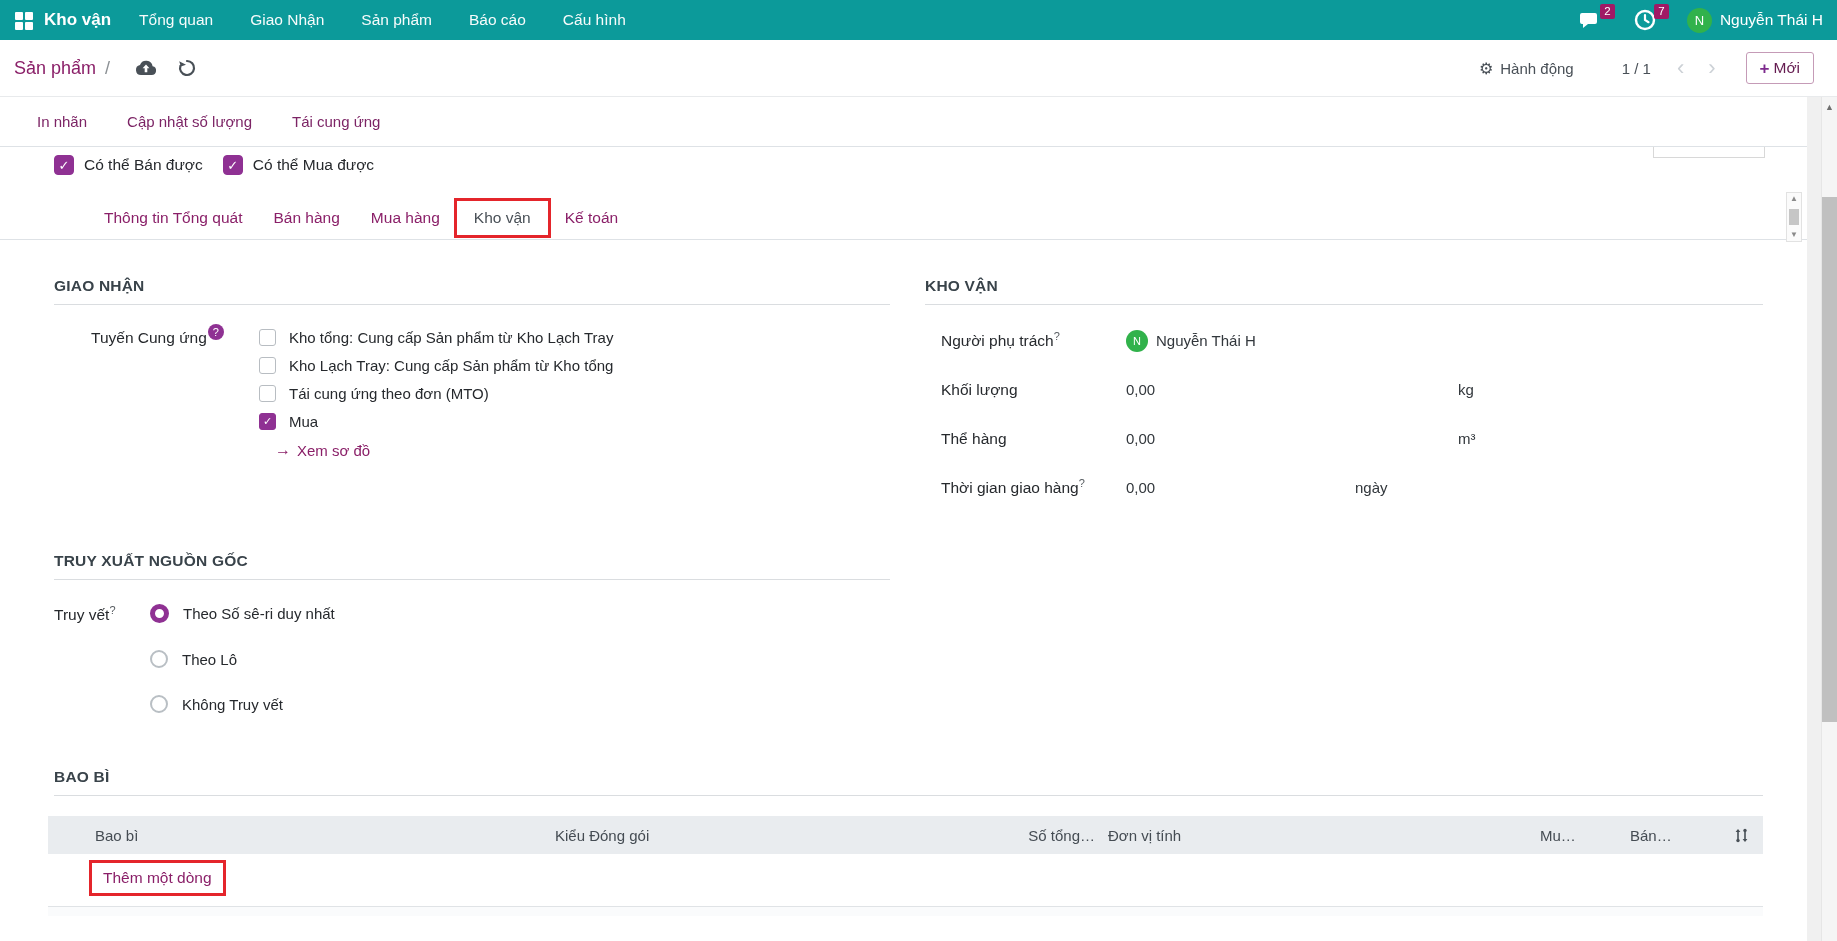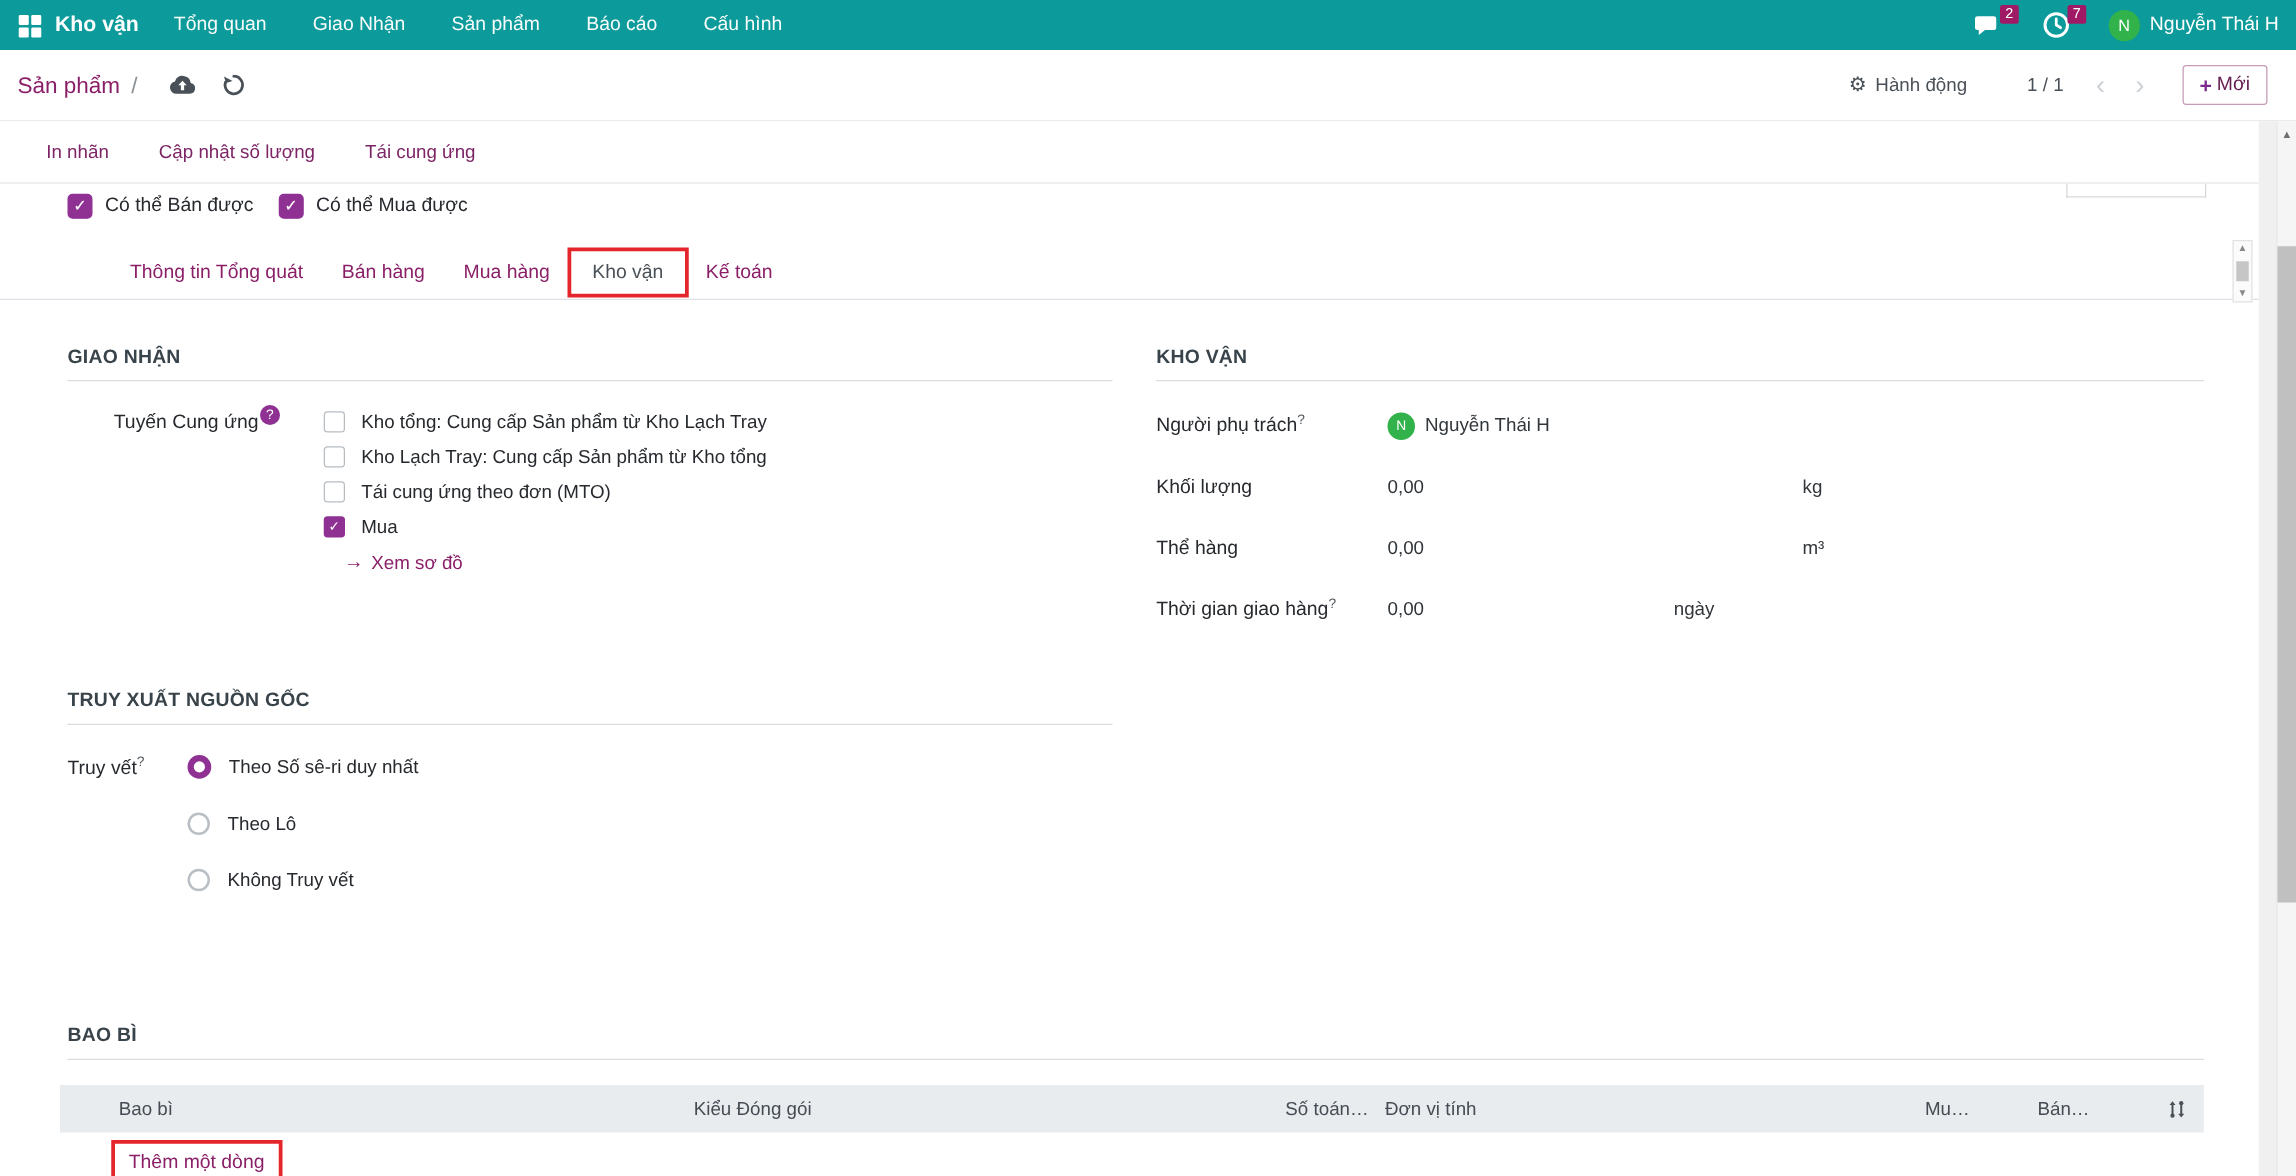--- a/index.html
+++ b/index.html
@@ -98,37 +98,37 @@
     margin-left:1px; cursor:pointer;}
   .route-item{ display:flex; align-items:center; gap:13px; margin-bottom:11px; font-size:15px; cursor:pointer;}
   .cb-sm{ width:17px; height:17px; border-radius:3px; border:1px solid #b8bdc2; background:#fff;
     display:flex; align-items:center; justify-content:center; color:#fff; font-size:11px; flex:0 0 17px;}
   .cb-sm.checked{ background:var(--check); border-color:var(--check); }
   .diagram-link{ margin-left:16px; margin-top:6px; color:var(--accent); font-size:15px;
     display:flex; align-items:center; gap:6px; cursor:pointer; }
   .diagram-link .arr{ font-weight:bold; font-size:16px; }
 
   .sec-khovan{ position:absolute; left:925px; top:130px; width:838px; }
-  .kv-row{ display:flex; align-items:center; margin-top:22px; height:27px; }
+  .kv-row{ display:flex; align-items:center; margin-top:22px; height:27px;margin-left:16px; }
   .kv-label{ width:185px; flex:0 0 185px; font-size:15.5px; }
   .kv-value{ font-size:15px; color:#32373c; }
   .kv-unit{ font-size:15px; color:#32373c; }
   .w332{ width:332px; } .w229{ width:229px; }
   .sup{ font-size:11px; color:#555a5f; vertical-align:super; }
   .person{ display:flex; align-items:center; gap:8px; cursor:pointer;}
   .avatar-sm{ width:22px; height:22px; border-radius:50%; background:var(--green); color:#fff;
     font-size:11px; display:flex; align-items:center; justify-content:center; }
 
   .sec-truyxuat{ position:absolute; left:54px; top:405px; width:836px; }
   .tx-label{ width:96px; flex:0 0 96px; }
   .radio-item{ display:flex; align-items:center; gap:14px; margin-bottom:27px; font-size:15px; cursor:pointer;}
   .radio{ width:18px; height:18px; border-radius:50%; border:2px solid #b9bfc4; background:#fff; flex:0 0 18px;}
   .radio.selected{ border:5.5px solid var(--check); width:19px; height:19px; flex:0 0 19px;}
 
-  .sec-baobi{ position:absolute; left:54px; top:673px; width:1709px; }
+  .sec-baobi{ position:absolute; left:54px; top:621px; width:1709px; }
   .pack-table{ position:absolute; left:-6px; top:48px; width:1715px; }
   .pt-header{ display:flex; height:38px; background:#e9ecef; align-items:center;
     font-size:15px; color:#454c53; }
   .pt-header .c0{ width:47px; }
   .pt-header .c1{ width:460px; }
   .pt-header .c2{ width:470px; }
   .pt-header .c3{ width:70px; text-align:right; }
   .pt-header .c4{ width:445px; padding-left:13px; }
   .pt-header .c5{ width:90px; }
   .pt-header .c6{ width:90px; }
@@ -346,21 +346,21 @@
     </div>
   </div>
 
   <div class="sec-baobi">
     <div class="section-title">BAO BÌ</div>
     <div class="pack-table">
       <div class="pt-header">
         <div class="c0"></div>
         <div class="c1">Bao bì</div>
         <div class="c2">Kiểu Đóng gói</div>
-        <div class="c3">Số toán…</div>
+        <div class="c3">Số tổng…</div>
         <div class="c4">Đơn vị tính</div>
         <div class="c5">Mu…</div>
         <div class="c6">Bán…</div>
         <div class="c7">
           <svg width="17" height="17" viewBox="0 0 17 17">
             <path d="M5 2 l2.4 3 h-4.8 z" fill="#495057"></path>
             <rect x="4.2" y="4.5" width="1.6" height="8" fill="#495057"></rect>
             <circle cx="5" cy="13.5" r="1.7" fill="#495057"></circle>
             <path d="M12 15 l2.4 -3 h-4.8 z" fill="#495057"></path>
             <rect x="11.2" y="4.5" width="1.6" height="8" fill="#495057"></rect>

